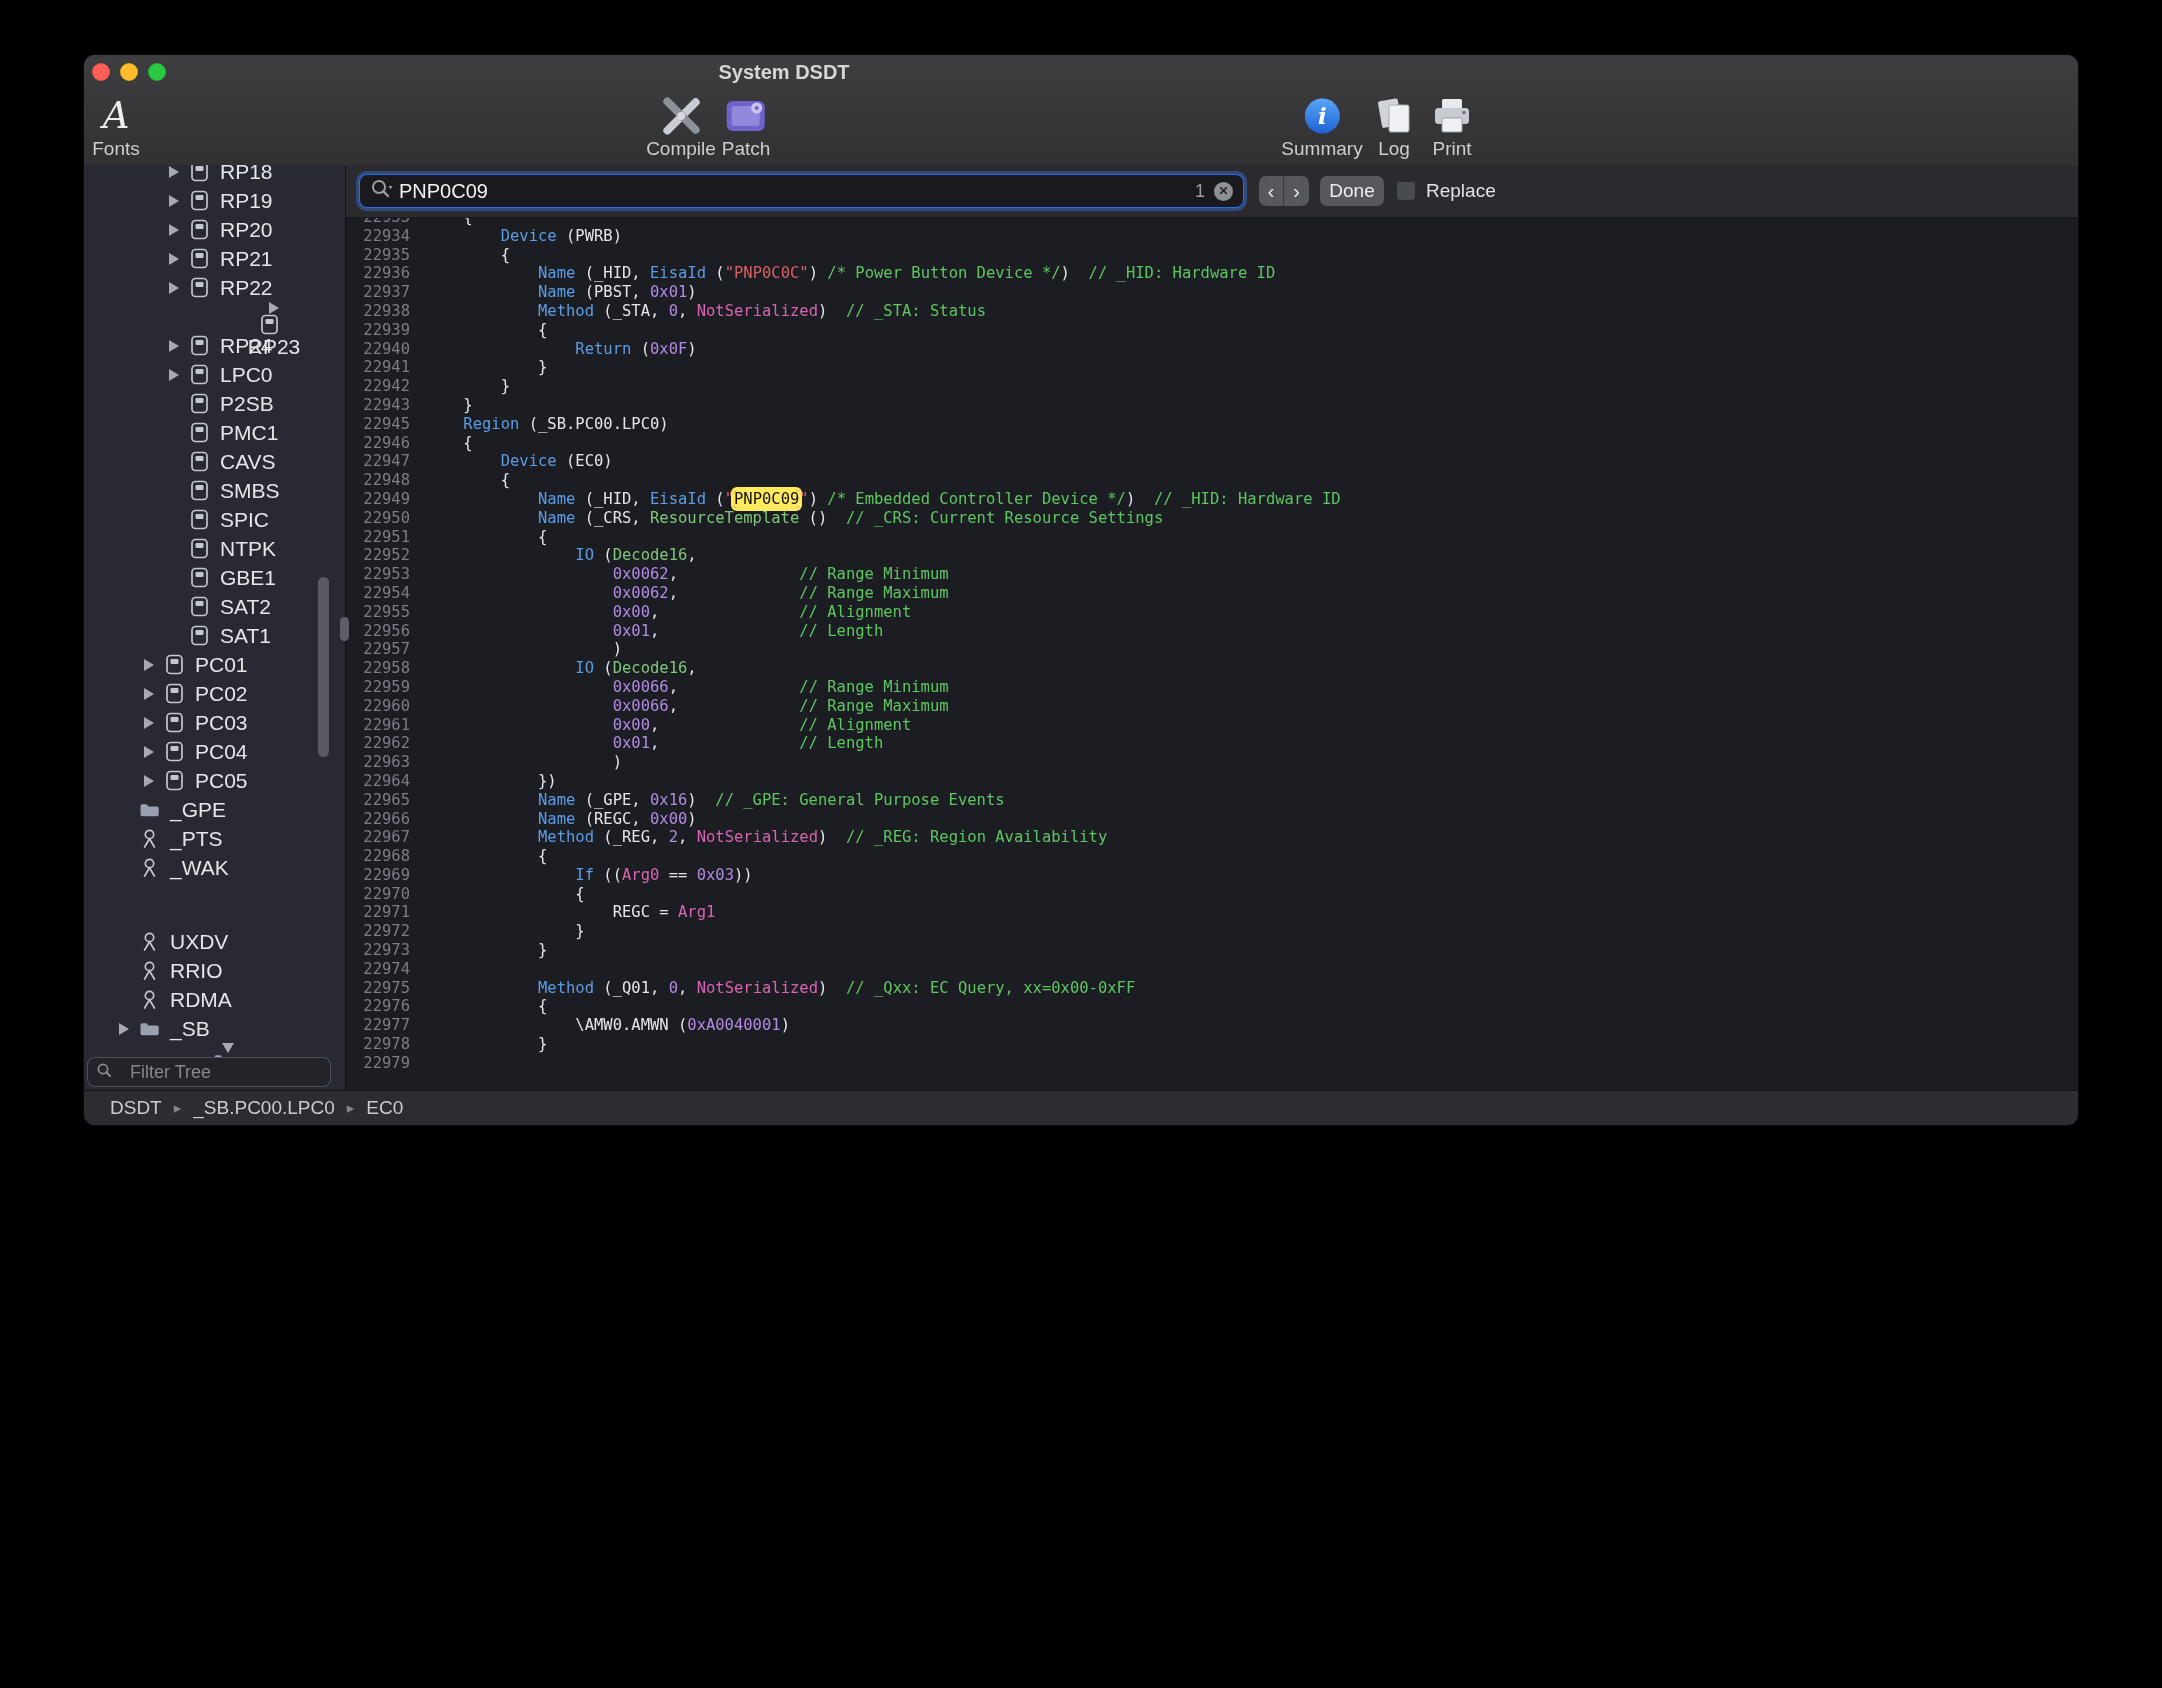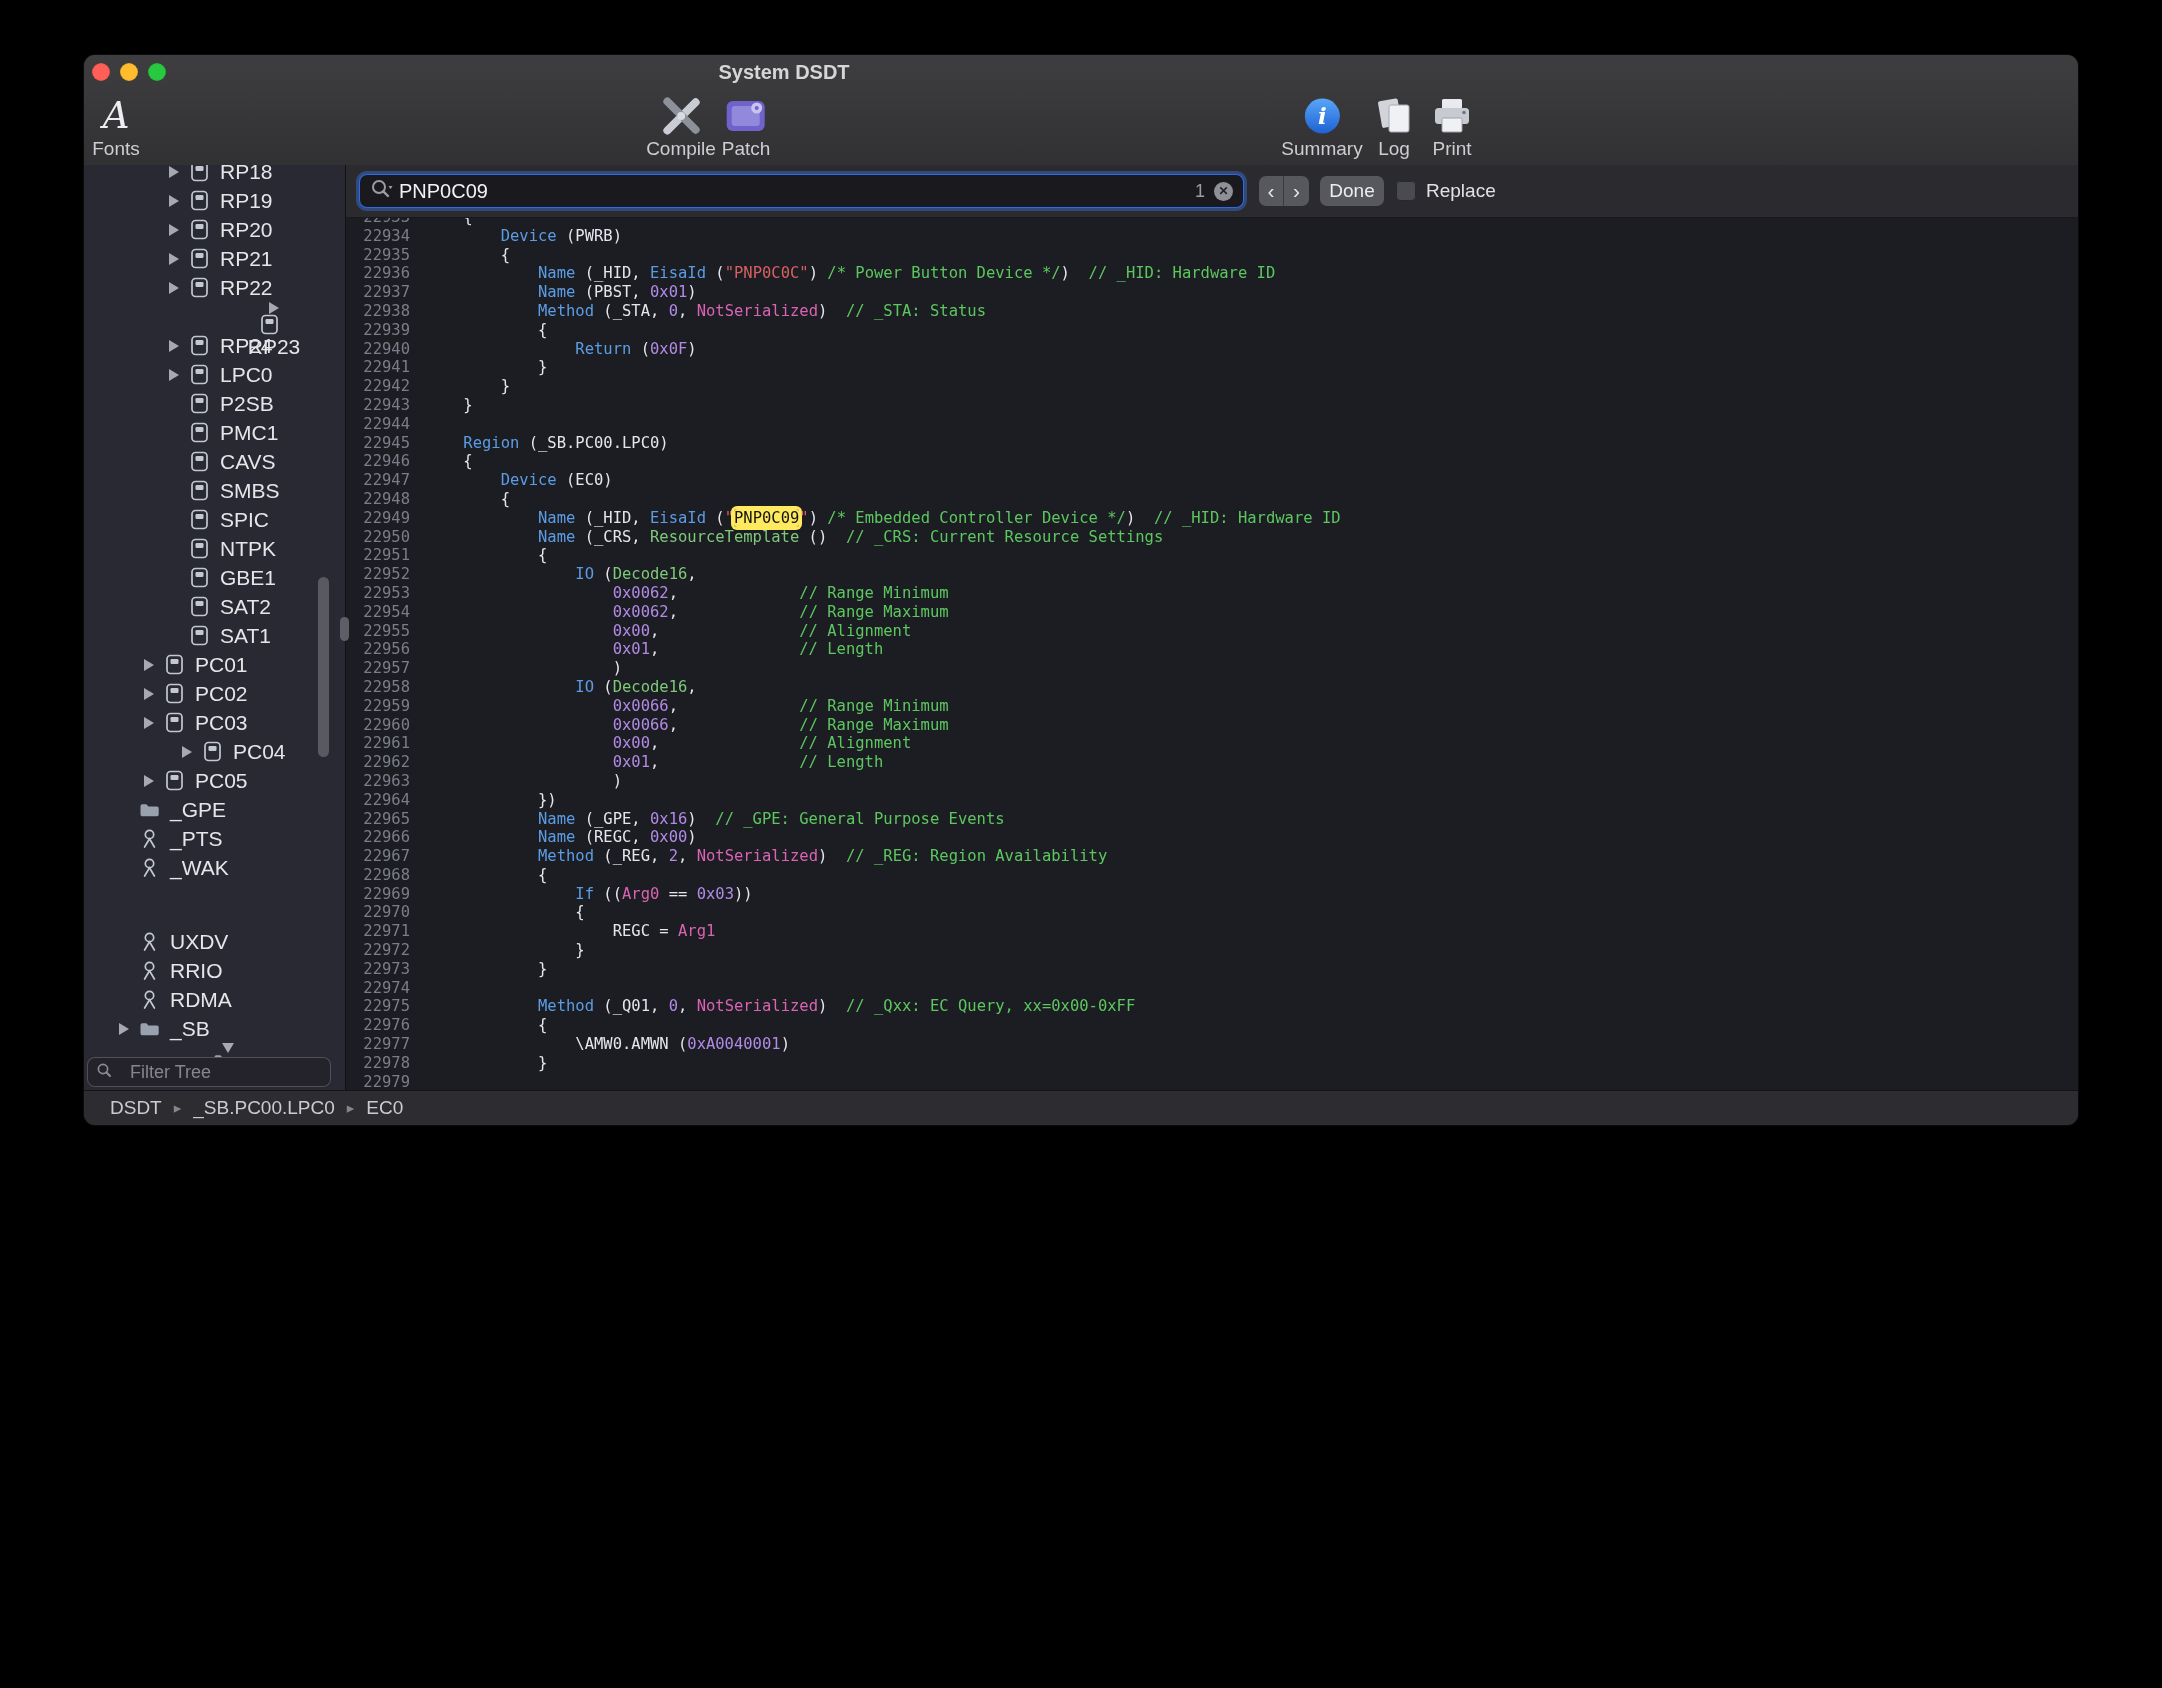--- a/index.html
+++ b/index.html
@@ -375,21 +375,21 @@
                   <i class="collapsed"></i>
                 </span>
                 <span class="nicon">
                   <svg width="19" height="21" viewBox="0 0 19 21">
                     <rect x="2" y="1.5" width="15" height="18" rx="3.5" fill="none" stroke="#c3c7d0" stroke-width="1.7"></rect>
                     <rect x="5.5" y="5" width="8" height="5" rx="1.2" fill="#c3c7d0"></rect>
                   </svg>
                 </span>
                 <span class="tlab">PC03</span>
               </div>
-              <div class="trow" style="padding-left: 51px; margin-left: 38px;">
+              <div class="trow" style="padding-left: 51px;">
                 <span class="tri">
                   <i class="collapsed"></i>
                 </span>
                 <span class="nicon">
                   <svg width="19" height="21" viewBox="0 0 19 21">
                     <rect x="2" y="1.5" width="15" height="18" rx="3.5" fill="none" stroke="#c3c7d0" stroke-width="1.7"></rect>
                     <rect x="5.5" y="5" width="8" height="5" rx="1.2" fill="#c3c7d0"></rect>
                   </svg>
                 </span>
                 <span class="tlab">PC04</span>
@@ -545,21 +545,20 @@
               <div class="cl"><span class="ln">22934</span><span class="ct"><span class="tk-p">        </span><span class="tk-k">Device</span><span class="tk-p"> (PWRB)</span></span></div>
               <div class="cl"><span class="ln">22935</span><span class="ct"><span class="tk-p">        {</span></span></div>
               <div class="cl"><span class="ln">22936</span><span class="ct"><span class="tk-p">            </span><span class="tk-k">Name</span><span class="tk-p"> (_HID, </span><span class="tk-k">EisaId</span><span class="tk-p"> (</span><span class="tk-s">"PNP0C0C"</span><span class="tk-p">) </span><span class="tk-c">/* Power Button Device */</span><span class="tk-p">)  </span><span class="tk-c">// _HID: Hardware ID</span></span></div>
               <div class="cl"><span class="ln">22937</span><span class="ct"><span class="tk-p">            </span><span class="tk-k">Name</span><span class="tk-p"> (PBST, </span><span class="tk-n">0x01</span><span class="tk-p">)</span></span></div>
               <div class="cl"><span class="ln">22938</span><span class="ct"><span class="tk-p">            </span><span class="tk-k">Method</span><span class="tk-p"> (_STA, </span><span class="tk-n">0</span><span class="tk-p">, </span><span class="tk-a">NotSerialized</span><span class="tk-p">)  </span><span class="tk-c">// _STA: Status</span></span></div>
               <div class="cl"><span class="ln">22939</span><span class="ct"><span class="tk-p">            {</span></span></div>
               <div class="cl"><span class="ln">22940</span><span class="ct"><span class="tk-p">                </span><span class="tk-k">Return</span><span class="tk-p"> (</span><span class="tk-n">0x0F</span><span class="tk-p">)</span></span></div>
               <div class="cl"><span class="ln">22941</span><span class="ct"><span class="tk-p">            }</span></span></div>
               <div class="cl"><span class="ln">22942</span><span class="ct"><span class="tk-p">        }</span></span></div>
               <div class="cl"><span class="ln">22943</span><span class="ct"><span class="tk-p">    }</span></span></div>
-              <div class="cl"><span class="ln">22944</span><span class="ct"></span></div>
               <div class="cl"><span class="ln">22945</span><span class="ct"><span class="tk-p">    </span><span class="tk-k">Region</span><span class="tk-p"> (_SB.PC00.LPC0)</span></span></div>
               <div class="cl"><span class="ln">22946</span><span class="ct"><span class="tk-p">    {</span></span></div>
               <div class="cl"><span class="ln">22947</span><span class="ct"><span class="tk-p">        </span><span class="tk-k">Device</span><span class="tk-p"> (EC0)</span></span></div>
               <div class="cl"><span class="ln">22948</span><span class="ct"><span class="tk-p">        {</span></span></div>
               <div class="cl"><span class="ln">22949</span><span class="ct"><span class="tk-p">            </span><span class="tk-k">Name</span><span class="tk-p"> (_HID, </span><span class="tk-k">EisaId</span><span class="tk-p"> (</span><span class="tk-s">"</span><span class="tk-h">PNP0C09</span><span class="tk-s">"</span><span class="tk-p">) </span><span class="tk-c">/* Embedded Controller Device */</span><span class="tk-p">)  </span><span class="tk-c">// _HID: Hardware ID</span></span></div>
               <div class="cl"><span class="ln">22950</span><span class="ct"><span class="tk-p">            </span><span class="tk-k">Name</span><span class="tk-p"> (_CRS, </span><span class="tk-r">ResourceTemplate</span><span class="tk-p"> ()  </span><span class="tk-c">// _CRS: Current Resource Settings</span></span></div>
               <div class="cl"><span class="ln">22951</span><span class="ct"><span class="tk-p">            {</span></span></div>
               <div class="cl"><span class="ln">22952</span><span class="ct"><span class="tk-p">                </span><span class="tk-k">IO</span><span class="tk-p"> (</span><span class="tk-r">Decode16</span><span class="tk-p">,</span></span></div>
               <div class="cl"><span class="ln">22953</span><span class="ct"><span class="tk-p">                    </span><span class="tk-n">0x0062</span><span class="tk-p">,             </span><span class="tk-c">// Range Minimum</span></span></div>
               <div class="cl"><span class="ln">22954</span><span class="ct"><span class="tk-p">                    </span><span class="tk-n">0x0062</span><span class="tk-p">,             </span><span class="tk-c">// Range Maximum</span></span></div>

